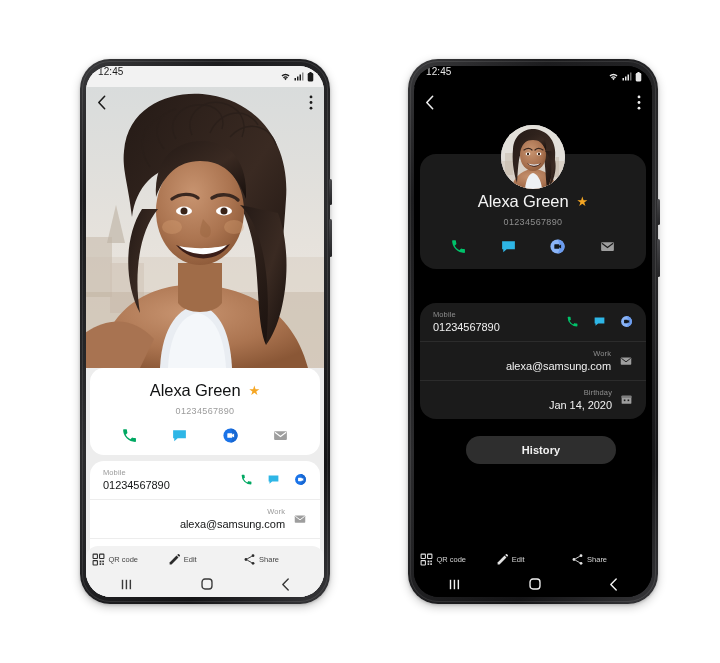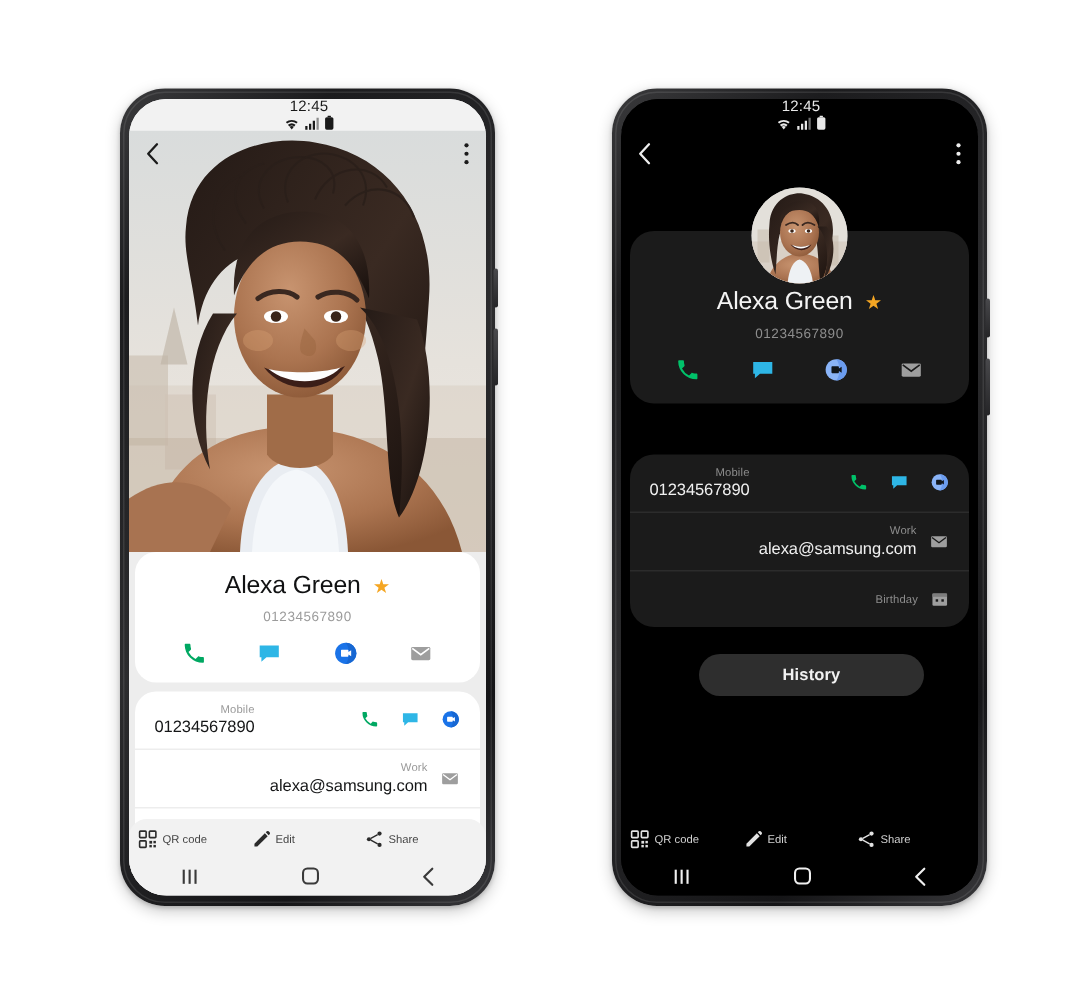--- a/index.html
+++ b/index.html
@@ -62,26 +62,25 @@
     transform:translateX(-50%);
     width:6px; height:6px; border-radius:50%;
     background: radial-gradient(circle at 35% 35%, #45525e 0%, #151b22 65%, #05070a 100%);
     z-index:9;
   }
 
   
   .statusbar {
     position: relative;
     height: 21px;
-    display: flex; align-items: center;
+    display: flex; 
     justify-content: space-between;
     padding: 0 10px 0 12px;
     font-size: 9.5px;
     z-index: 10;
-    flex-direction: column;
   }
   .light-ui .statusbar { background: #f2f2f2; color: #1a1a1a; }
   .dark-ui  .statusbar { background: #000000; color: #e8e8e8; }
   .clock { font-size: 10px; letter-spacing: 0.1px; }
   .status-icons { display: flex; align-items: center; gap: 3px; }
   .status-icons svg { display: block; }
 
   
   .appbar {
     position: absolute; top: 21px; left: 0; right: 0;
@@ -137,21 +136,21 @@
   
   .detail-card { margin-top: 6px; }
   .detail-row {
     display: flex; align-items: center;
     padding: 7px 13px 8px 13px;
     min-height: 38px;
   }
   .detail-row + .detail-row { border-top: 1px solid rgba(0,0,0,0.07); text-align: right; }
   .dark-ui .detail-row + .detail-row { border-top: 1px solid rgba(255,255,255,0.08); }
   .detail-text { flex: 1; min-width: 0; }
-  .detail-label { font-size: 7.5px; letter-spacing: 0.1px; margin-left: 44px; }
+  .detail-label { font-size: 7.5px; letter-spacing: 0.1px; }
   .light-ui .detail-label { color: #9a9a9a; }
   .dark-ui  .detail-label { color: #8d8d8d; }
   .detail-value { font-size: 11px; margin-top: 2px; letter-spacing: -0.05px; }
   .light-ui .detail-value { color: #151617; }
   .dark-ui  .detail-value { color: #f0f0f0; }
   .row-actions { display: flex; align-items: center; gap: 14px; padding-left: 8px; }
   .row-actions .act { cursor: pointer; line-height: 0; }
 
   
   .bottombar {
@@ -637,20 +636,21 @@
                 <rect x="3" y="6" width="18" height="12.5" rx="1.4" fill="#9e9e9e"></rect>
                 <path d="M4 7.4l8 6 8-6" stroke="#1b1b1b" stroke-width="1.6" fill="none"></path>
               </svg>
             </span>
           </div>
         </div>
 
         <div class="detail-row">
           <div class="detail-text">
             <div class="detail-label">Birthday</div>
+            <div class="detail-value">Jan 14, 2020</div>
           </div>
           <div class="row-actions">
             <span class="act">
               <svg width="13" height="13" viewBox="0 0 24 24">
                 <rect x="3" y="5" width="18" height="15" rx="1.6" fill="#9e9e9e"></rect>
                 <rect x="3" y="5" width="18" height="4" fill="#7d7d7d"></rect>
                 <rect x="7" y="12" width="3" height="3" fill="#1b1b1b"></rect>
                 <rect x="14" y="12" width="3" height="3" fill="#1b1b1b"></rect>
               </svg>
             </span>

